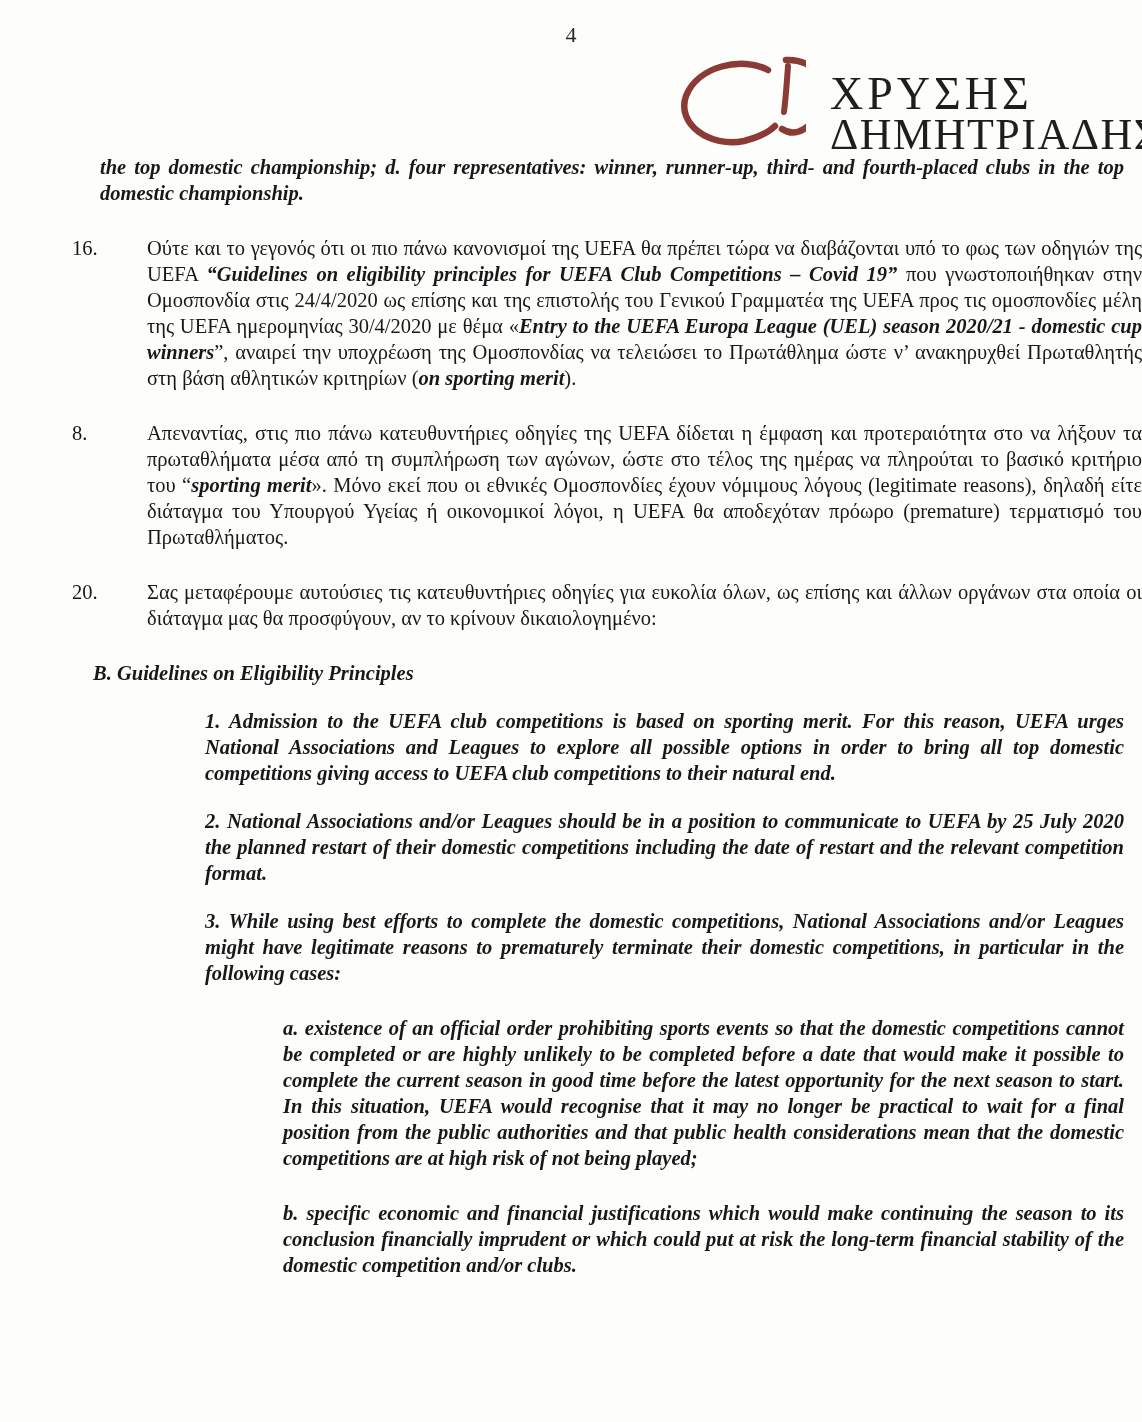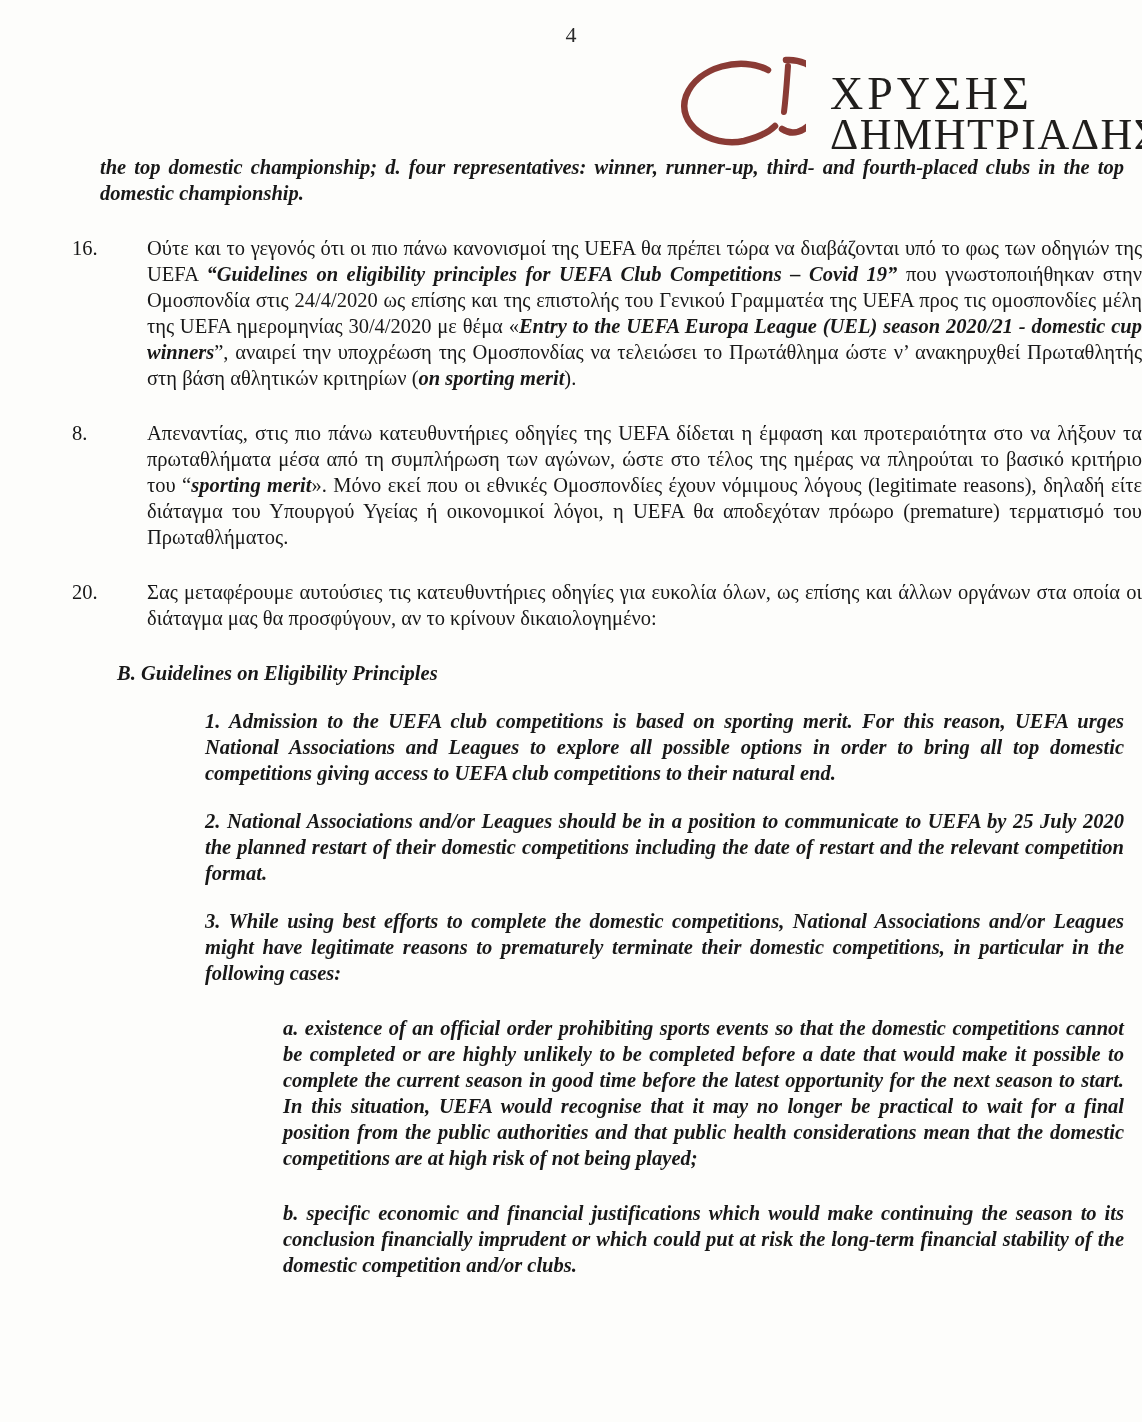--- a/index.html
+++ b/index.html
@@ -52,21 +52,21 @@
   }
   .para-num {
     flex:0 0 115px;
     box-sizing:border-box;
     padding-left:40px;
     font-size:20.5px;
     line-height:26px;
   }
   .para-body { flex:1; }
   .quote-heading {
-    margin:29px 18px 0 117px;
+    margin:29px 18px 0 93px;
   }
   .quote-item {
     margin:22px 18px 0 205px;
   }
   .quote-subitem {
     margin:29px 18px 0 283px;
   }
   
   .r-n { font-style:normal; font-weight:normal; }
   .r-i { font-style:italic; font-weight:bold; }

